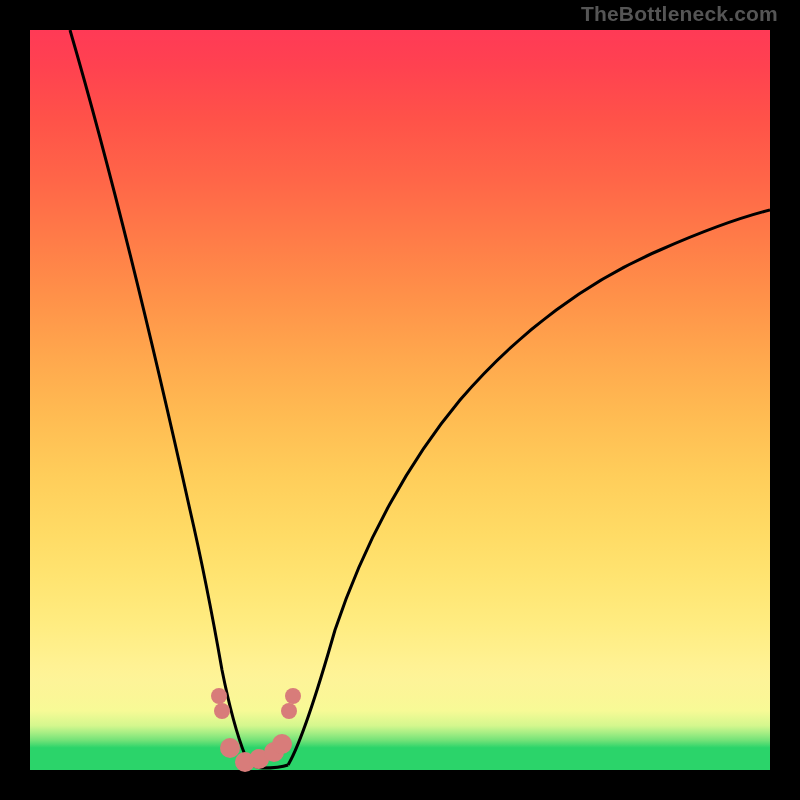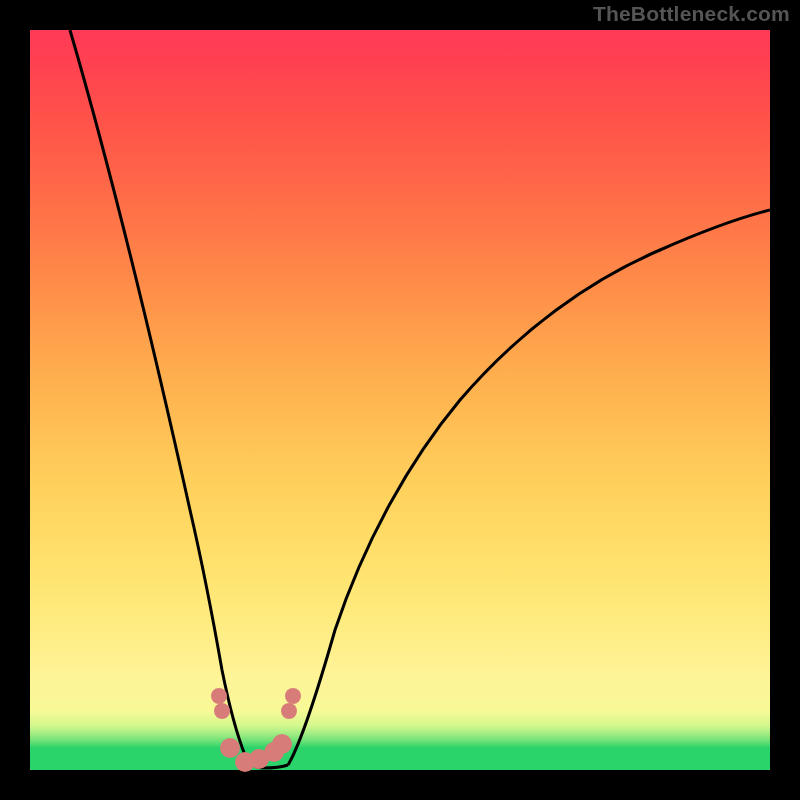--- a/index.html
+++ b/index.html
@@ -13,21 +13,21 @@
   }
   .outer {
     position: relative;
     width: 800px;
     height: 800px;
     background: #000;
   }
   .watermark {
     position: absolute;
     top: 2px;
-    right: 10px;
+    right: 22px;
     color: #555;
     font-size: 21px;
     font-weight: 600;
     letter-spacing: 0.2px;
     z-index: 20;
   }
   .plot-frame {
     position: absolute;
     left: 30px;
     top: 30px;

